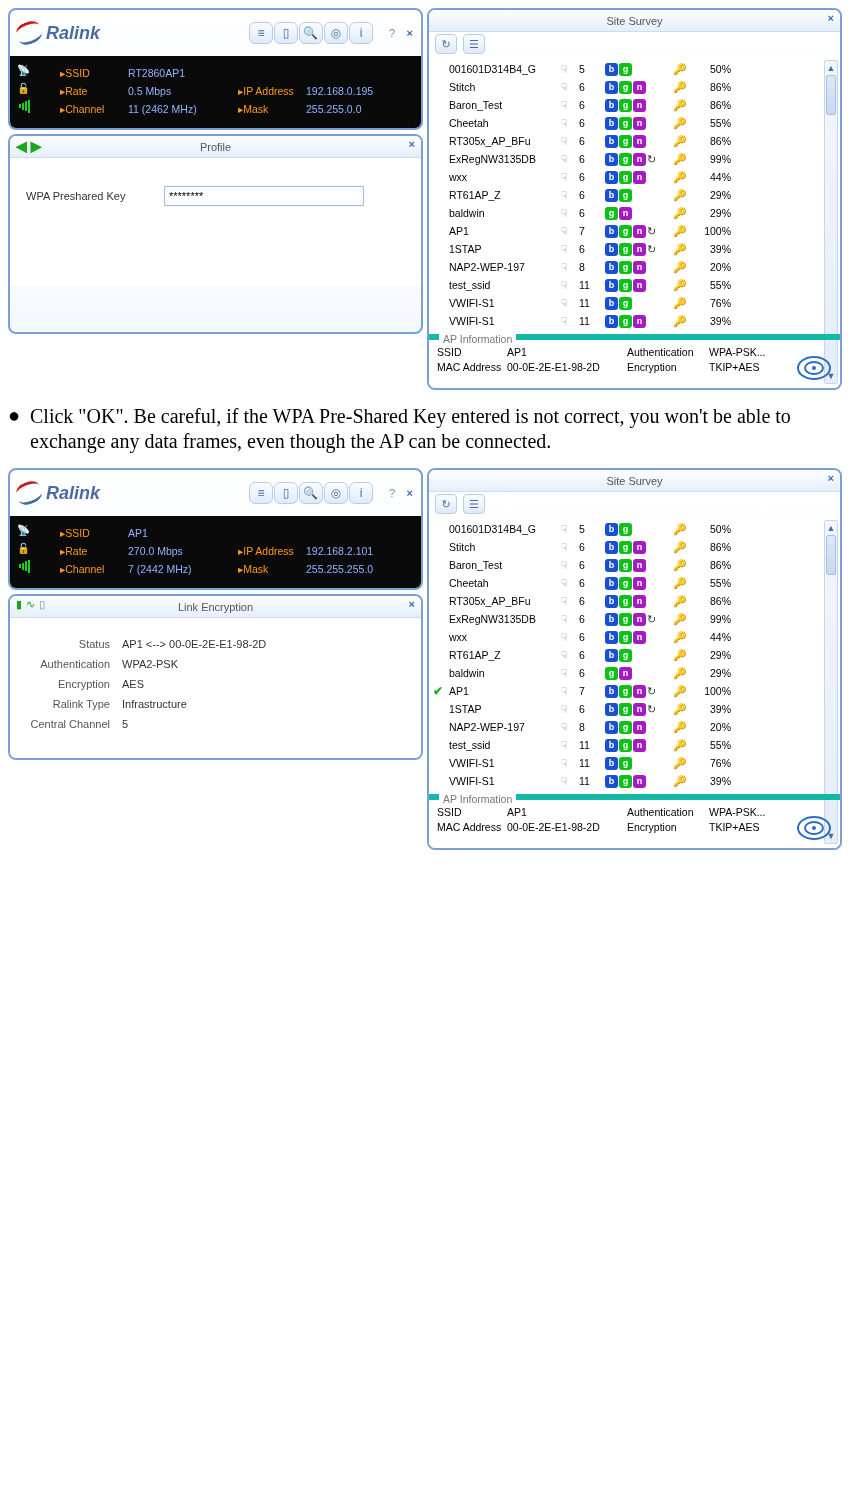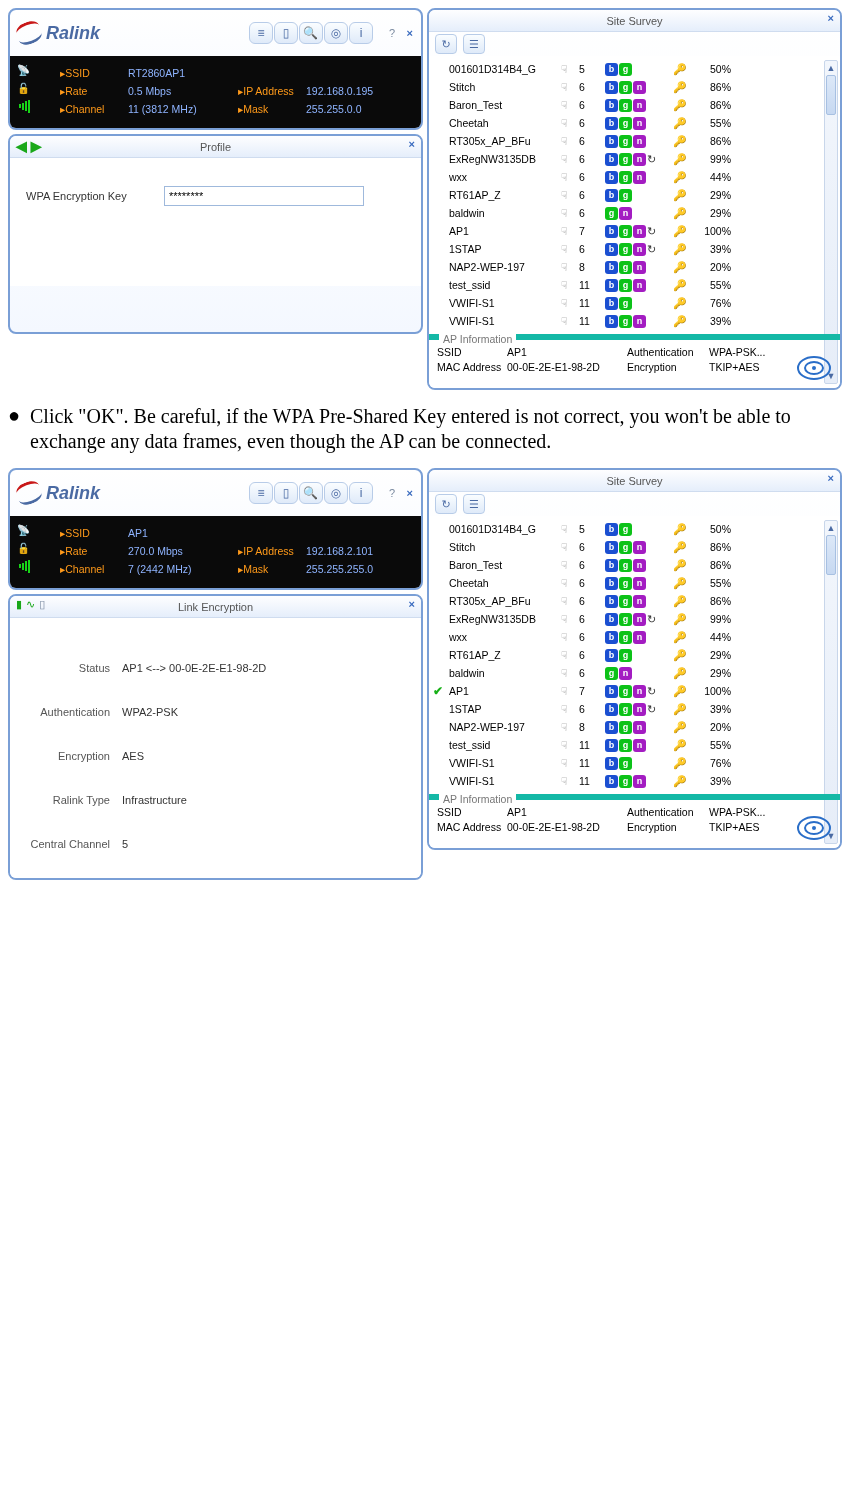--- a/index.html
+++ b/index.html
@@ -142,21 +142,21 @@
     display: flex; gap: 4px;
   }
   .nav-arrows span { font-size: 14px; font-weight: bold; }
 
   
   .linkinfo-body {
     background: #fff;
     padding: 16px 12px 24px;
   }
   .linkinfo-row {
-    display: flex; height: 20px; align-items: center; margin-top: 24px;
+    display: flex; height: 20px; align-items: center;
   }
   .linkinfo-row .lbl { width: 100px; text-align: right; color: #555; padding-right: 12px; }
   .linkinfo-row .val { color: #333; }
   .linkinfo-icons {
     position: absolute;
     left: 6px; top: 2px;
     display: flex; gap: 4px;
   }
 
   
@@ -320,42 +320,42 @@
                 <span class="bullet">▸</span>
                 <span>IP Address</span>
               </span>
             <span class="status-cell-v2">192.168.0.195</span>
           </div>
           <div class="status-line">
             <span class="status-cell-l">
                 <span class="bullet">▸</span>
                 <span>Channel</span>
               </span>
-            <span class="status-cell-v">11 (3812 MHz)</span>
+            <span class="status-cell-v">11 (2462 MHz)</span>
             <span class="status-cell-l">
                 <span class="bullet">▸</span>
                 <span>Mask</span>
               </span>
             <span class="status-cell-v2">255.255.0.0</span>
           </div>
         </div>
       </div>
 
       <div class="panel" style="height:200px">
         <div class="panel-titlebar" style="position:relative">
           <div class="nav-arrows">
             <span style="color:#1aa81a">◀</span>
             <span style="color:#1aa81a">▶</span>
           </div>
           <span>Profile</span>
           <span class="close-x">×</span>
         </div>
         <div class="profile-body">
           <div class="fldrow">
-            <label>WPA Encryption Key</label>
+            <label>WPA Preshared Key</label>
             <input type="text" value="********" style="">
           </div>
         </div>
       </div>
     </div>
 
     <div class="right-col">
       <div class="panel">
         <div class="panel-titlebar">
           <span>Site Survey</span>

